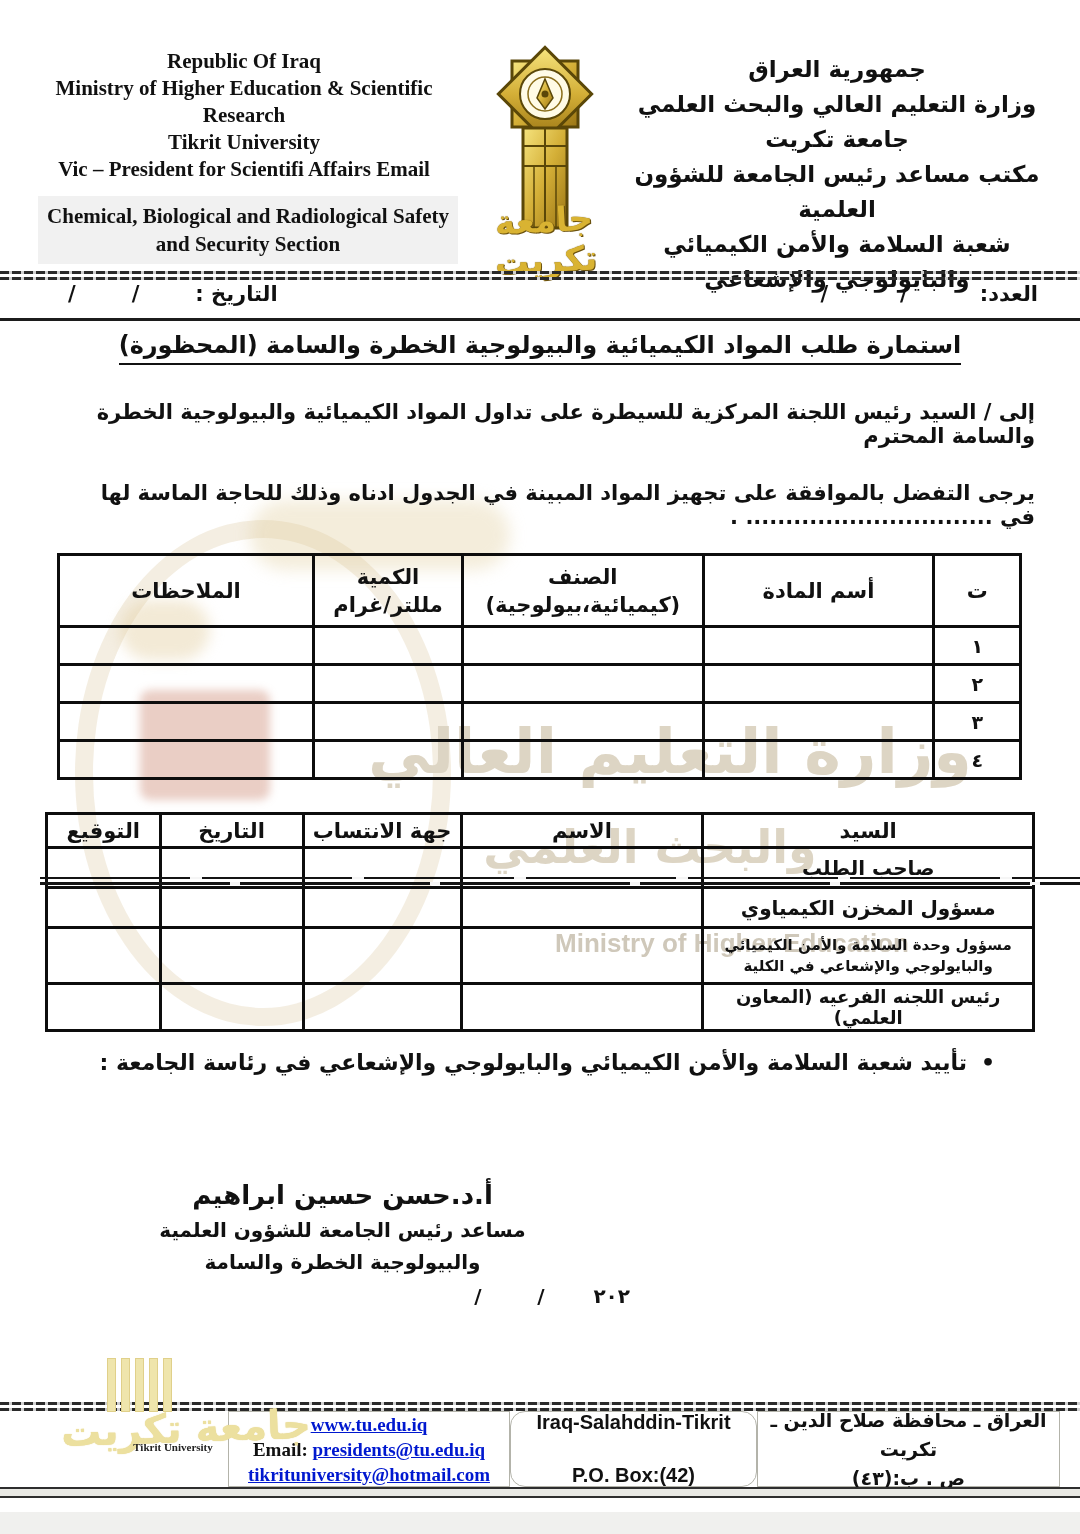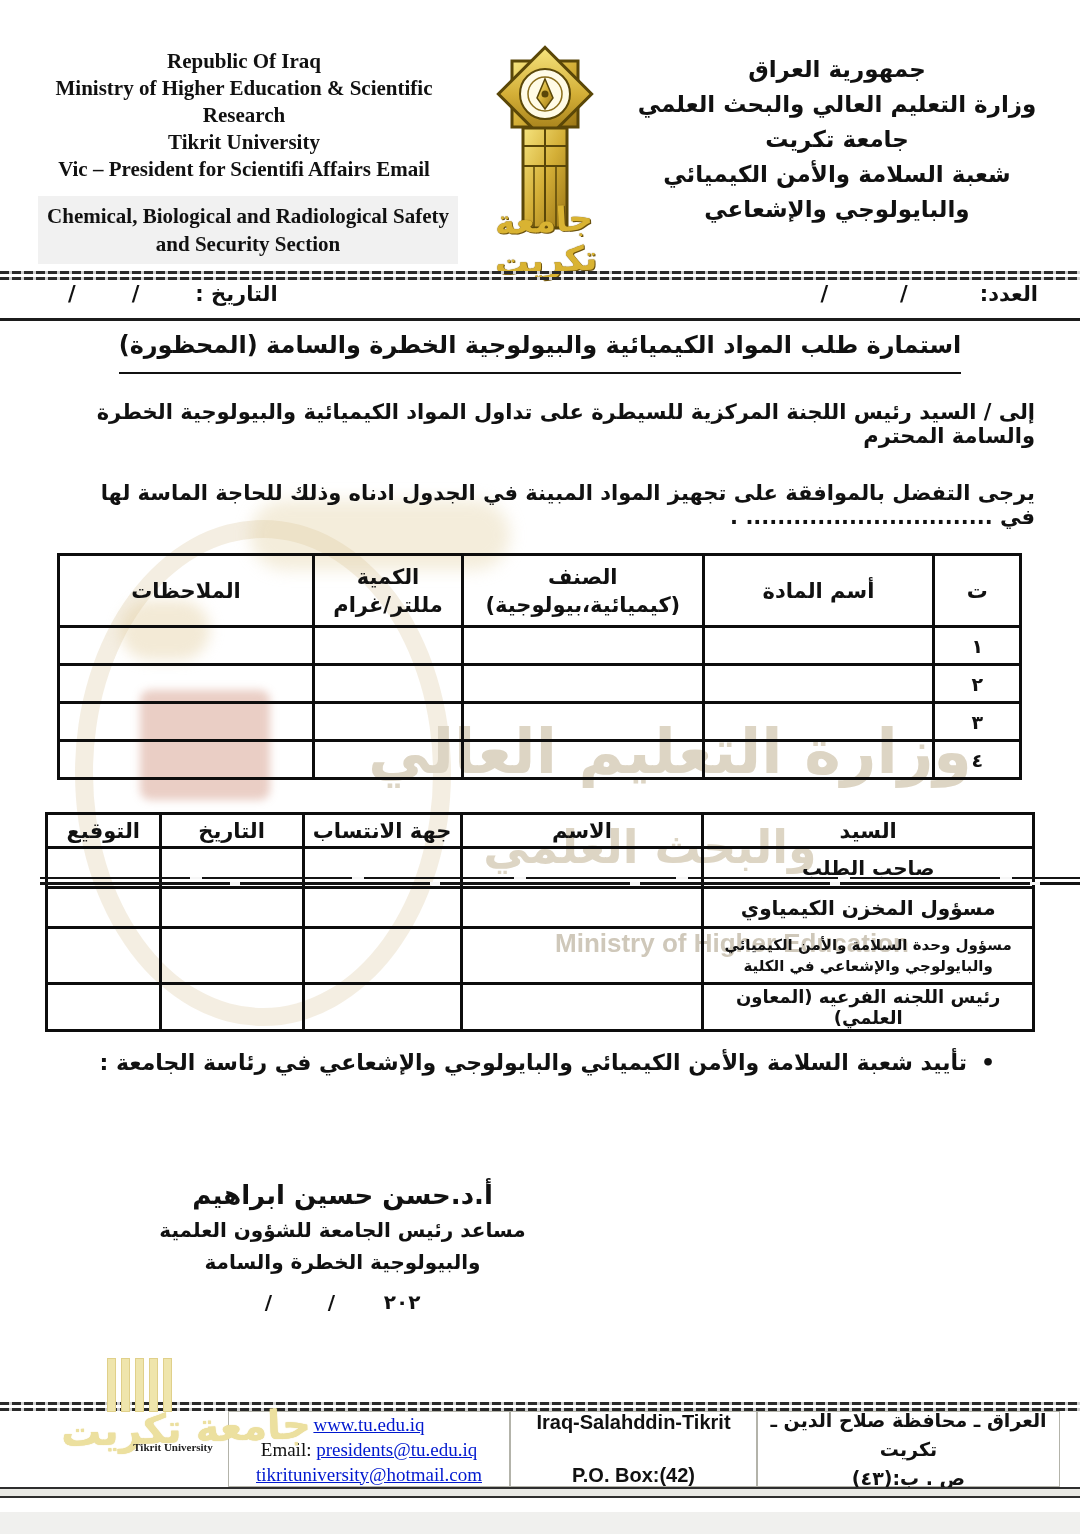--- a/index.html
+++ b/index.html
@@ -50,50 +50,50 @@
     background-size:100% 2px,100% 3px;background-position:0 0,0 5px;background-repeat:no-repeat;}
   .bottom-strip{position:absolute;left:0;right:0;top:1512px;height:22px;background:#f0f0ee;z-index:1;}
   
   .refs-num{position:absolute;top:282px;right:42px;direction:rtl;display:flex;gap:72px;z-index:2;
             font-weight:bold;font-size:21px;}
   .refs-date{position:absolute;top:282px;left:68px;direction:rtl;display:flex;gap:56px;z-index:2;
             font-weight:bold;font-size:21px;}
   
   .title-wrap{position:absolute;top:331px;left:0;width:100%;text-align:center;z-index:2;}
   .title{display:inline-block;direction:rtl;font-weight:bold;font-size:24px;
-         border-bottom:2px solid #111;padding-bottom:13px;}
+         border-bottom:2px solid #111;padding-bottom:4px;}
   .letter{position:absolute;top:400px;right:45px;width:950px;direction:rtl;text-align:right;
           font-weight:bold;font-size:21px;z-index:2;}
   .letter .l2{margin-top:33px;}
   
   table{border-collapse:collapse;background:transparent;}
   .t1{position:absolute;top:553px;left:57px;width:965px;z-index:2;direction:rtl;}
   .t1 th,.t1 td{border:3px solid #0d0d0d;font-weight:bold;text-align:center;vertical-align:middle;}
   .t1 th{font-size:21px;line-height:28px;}
   .t1 .num{font-size:19px;}
   .t2{position:absolute;top:812px;left:45px;width:990px;z-index:2;direction:rtl;}
   .t2 th,.t2 td{border:3px solid #0d0d0d;font-weight:bold;text-align:center;vertical-align:middle;}
   .t2 th{font-size:21px;}
   .t2 .role{font-size:20px;}
   .t2 .role-sm{font-size:15px;line-height:21px;}
   
   .endorse{position:absolute;top:1050px;right:85px;direction:rtl;font-weight:bold;font-size:22px;
            z-index:2;display:flex;gap:14px;align-items:center;}
   .sig{position:absolute;top:1180px;left:55px;width:575px;text-align:center;direction:rtl;z-index:2;}
   .sig .name{font-size:26px;font-weight:bold;letter-spacing:1px;}
   .sig .t{font-size:20px;font-weight:bold;margin-top:8px;}
-  .sig .d{font-size:20px;font-weight:bold;margin-top:16px;direction:ltr;white-space:pre;}
+  .sig .d{font-size:20px;font-weight:bold;margin-top:10px;direction:ltr;white-space:pre;text-align:right;}
   
   .foot-row{position:absolute;top:1411px;left:228px;right:20px;height:76px;display:flex;z-index:2;}
   .foot-cell{border:1px solid #b3b3aa;display:flex;flex-direction:column;justify-content:center;
              align-items:center;background:transparent;}
-  .foot-links{width:280px;font-family:"Liberation Serif",serif;font-weight:normal;font-size:19px;
+  .foot-links{width:280px;font-family:"Liberation Serif",serif;font-weight:bold;font-size:19px;
               line-height:25px;text-align:center;}
   .foot-center{width:245px;font-family:"Liberation Sans",sans-serif;font-weight:bold;font-size:20px;
-              gap:30px;}
+              gap:30px;border-radius:15px;}
   .foot-ar{flex:1;direction:rtl;font-weight:bold;font-size:19px;line-height:29px;text-align:center;}
   a.blue{color:#0018cf;text-decoration:underline;}
   .foot-logo-bars{position:absolute;left:107px;top:1358px;z-index:3;display:flex;gap:5px;}
   .foot-logo-bars i{display:block;width:7px;height:52px;background:#efe5ac;border:1px solid #e0d08a;}
   .foot-cal{position:absolute;left:36px;top:1405px;width:300px;z-index:3;direction:rtl;
             text-align:center;font-size:40px;font-weight:bold;color:#ece09f;
             text-shadow:0 0 1px #e0cd7c;transform:rotate(-2deg);}
   .foot-tu{position:absolute;left:98px;top:1441px;width:150px;z-index:4;text-align:center;
            font-family:"Liberation Serif",serif;font-weight:bold;font-size:11px;color:#222;}
 </style>
@@ -115,20 +115,21 @@
     <div>Ministry of Higher Education &amp; Scientific Research</div>
     <div>Tikrit University</div>
     <div>Vic – President for Scientifi Affairs Email</div>
   </div>
   <div class="hdr-en-box">Chemical, Biological and Radiological Safety and Security Section</div>
 
   <div class="hdr-ar">
     <div>جمهورية العراق</div>
     <div>وزارة التعليم العالي والبحث العلمي</div>
     <div>جامعة تكريت</div>
+    <div>مكتب مساعد رئيس الجامعة للشؤون العلمية</div>
     <div>شعبة السلامة والأمن الكيميائي</div>
     <div>والبايولوجي والإشعاعي</div>
   </div>
 
   <div class="logo">
     <svg width="180" height="225" viewBox="0 0 180 225">
       <defs>
         <linearGradient id="gg" x1="0" y1="0" x2="1" y2="1">
           <stop offset="0" stop-color="#f6e47e"></stop>
             <stop offset="0.5" stop-color="#d4af37"></stop>

